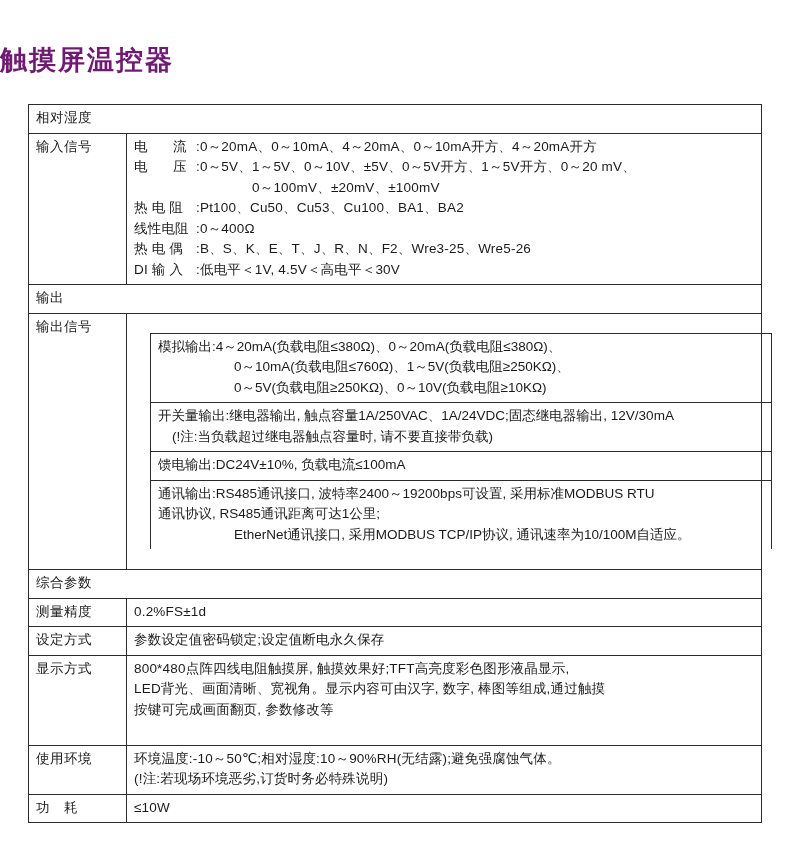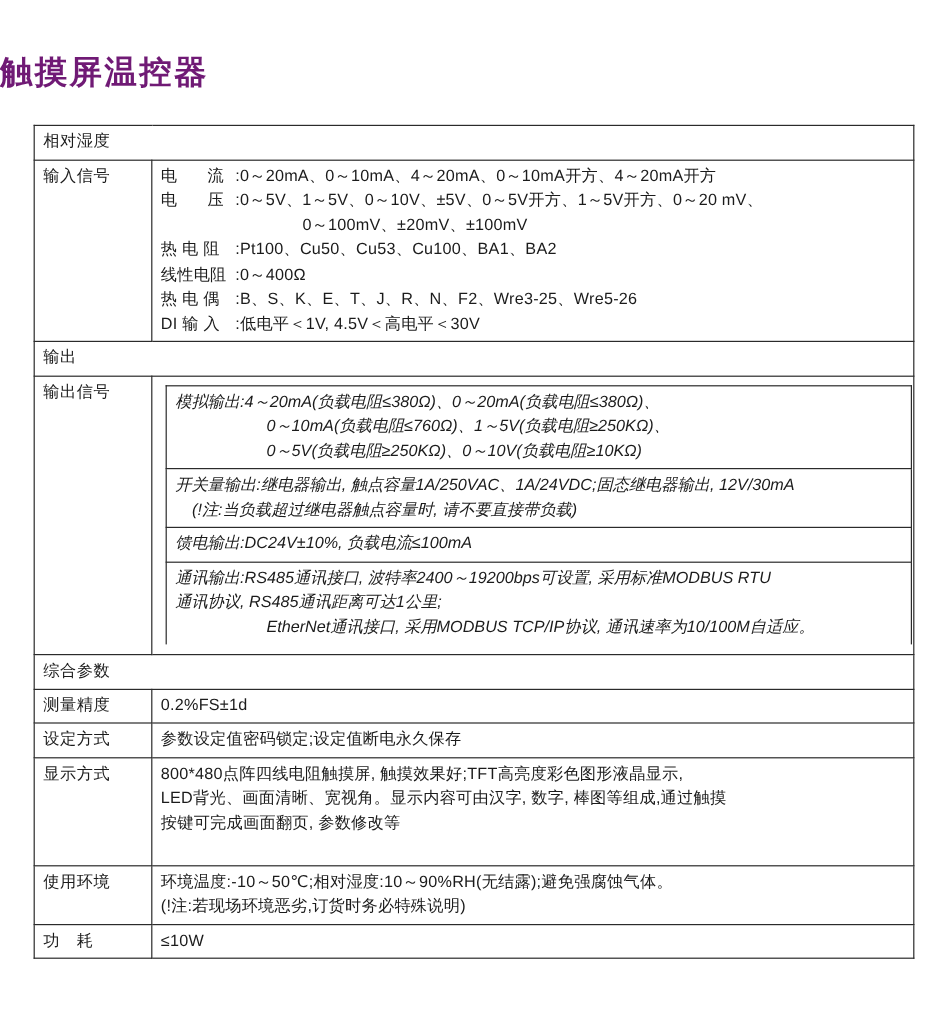--- a/index.html
+++ b/index.html
@@ -70,23 +70,22 @@
   .ind4 {
     display: block;
     padding-left: 14px;
   }
   .rowline {
     display: block;
   }
   .nested {
     border-collapse: collapse;
     width: 100%;
-    margin: 4px;
+    margin: 16px;
     table-layout: fixed;
-    font-style: italic;
   }
   .nested td {
     border: 0;
     border-bottom: 1px solid #2b2b2b;
     padding: 3px 5px 4px 7px;
     font-size: 13.5px;
     line-height: 1.52;
     vertical-align: top;
   }
   .nested tr:last-child td {

